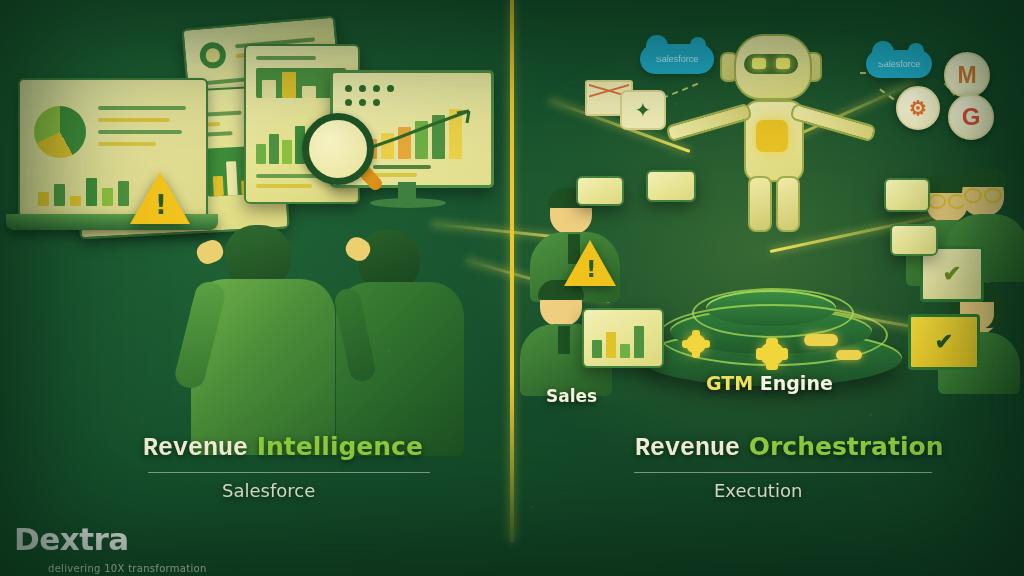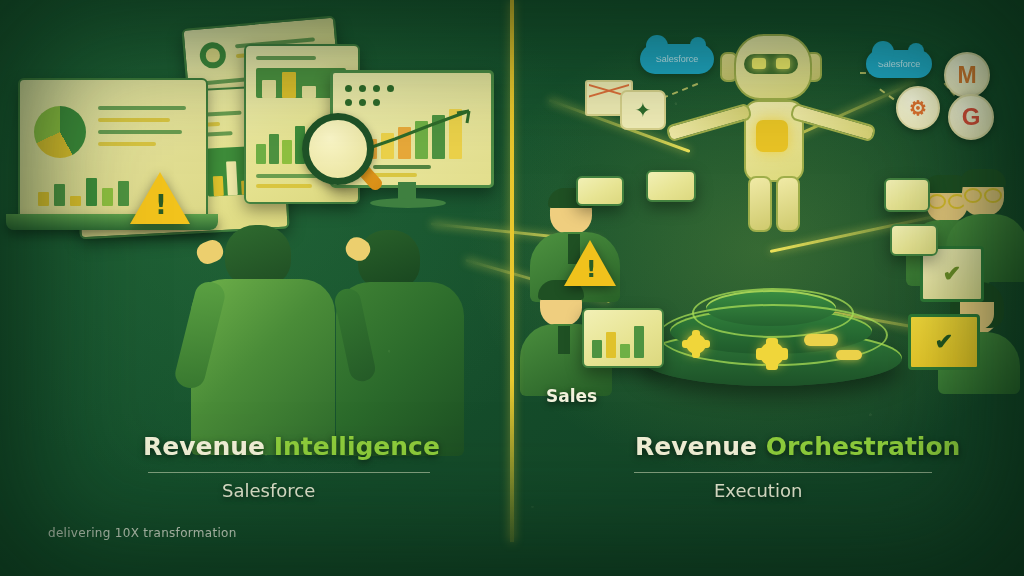--- a/index.html
+++ b/index.html
@@ -130,42 +130,42 @@
     border-top:2px solid #e0703a;transform:skewY(-16deg);transform-origin:right top;}
   .sparkbox{position:absolute;border-radius:7px;background:#f2eeb8;border:2px solid #d8d28c;
     display:flex;align-items:center;justify-content:center;color:#2e6b2c;font-size:20px;}
 
   .checkcard{position:absolute;border-radius:4px;border:3px solid #2f7a36;
     display:flex;align-items:center;justify-content:center;font-size:22px;font-weight:700;}
 
   
   .title{position:absolute;font-size:25px;font-weight:700;white-space:nowrap;
     font-family:"DejaVu Sans", sans-serif;text-shadow:0 2px 6px rgba(0,0,0,.55);}
-  .title .w{color:#f4f2d8;}
+  .title .w{color:#f4f2d8;font-family:Liberation Mono, monospace;}
   .title .g{color:#8fce3c;}
   .rule{position:absolute;height:1px;background:rgba(225,235,200,.55);}
   .sub{position:absolute;font-size:18px;color:#eef0d8;white-space:nowrap;
     font-family:"DejaVu Sans", sans-serif;text-shadow:0 2px 5px rgba(0,0,0,.5);}
   .smalllabel{position:absolute;font-size:17px;font-weight:700;color:#f2f2dc;white-space:nowrap;
     font-family:"DejaVu Sans", sans-serif;text-shadow:0 2px 6px rgba(0,0,0,.6);text-align:center;}
   #gtm-label{position:absolute;left:706px;top:372px;font-size:19px;font-weight:700;white-space:nowrap;
     font-family:"DejaVu Sans", sans-serif;text-shadow:0 2px 7px rgba(0,0,0,.6);}
   #gtm-label .y{color:#f0e05a;}
   #gtm-label .w{color:#f3f3e0;}
   #footer-cta{position:absolute;left:0;right:0;top:524px;text-align:center;font-size:27px;font-weight:700;
     font-family:"DejaVu Sans", sans-serif;text-shadow:0 2px 8px rgba(0,0,0,.55);}
   #footer-cta .a{color:#f4f0c0;}
   #footer-cta .b{color:#f0d23a;}
   #footer-cta .arrow{color:#f4f0c0;padding:0 6px;}
 
   
   #logo{position:absolute;left:14px;top:524px;}
   #logo-word{font-size:31px;font-weight:700;color:#ffffff;letter-spacing:-.5px;
     font-family:"DejaVu Sans", sans-serif;line-height:1;}
-  #logo-tag{font-size:12px;color:#dfe7d6;letter-spacing:.3px;margin-top:2px;margin-left:34px;
+  #logo-tag{font-size:10px;color:#dfe7d6;letter-spacing:.3px;margin-top:8px;margin-left:34px;
     font-family:"DejaVu Sans", sans-serif;}
 </style>
 </head>
 <body>
 
 <div id="stage">
 
   <div>
 
     <div class="card" style="left:186px;top:22px;width:150px;height:108px;transform:rotate(-5deg);">
@@ -427,23 +427,30 @@
   <div class="rule" style="left:148px;top:472px;width:282px;"></div>
   <div class="sub" style="left:222px;top:480px;">Salesforce</div>
 
   <div class="title" style="left:635px;top:432px;">
     <span class="w">Revenue</span>
     <span class="g">Orchestration</span>
   </div>
   <div class="rule" style="left:634px;top:472px;width:298px;"></div>
   <div class="sub" style="left:714px;top:480px;">Execution</div>
 
+  <div id="gtm-label">
+    <span class="y">GTM</span>
+    <span class="w">Engine</span>
+  </div>
 
   <div class="smalllabel" style="left:546px;top:386px;">Sales</div>
 
 
   <div id="logo">
+    <div id="logo-word">
+      <span>De</span><span>xtra</span>
+    </div>
     <div id="logo-tag">delivering 10X transformation</div>
   </div>
 
   <div class="noise"></div>
   <div class="vig"></div>
 </div>
 
 </body></html>

